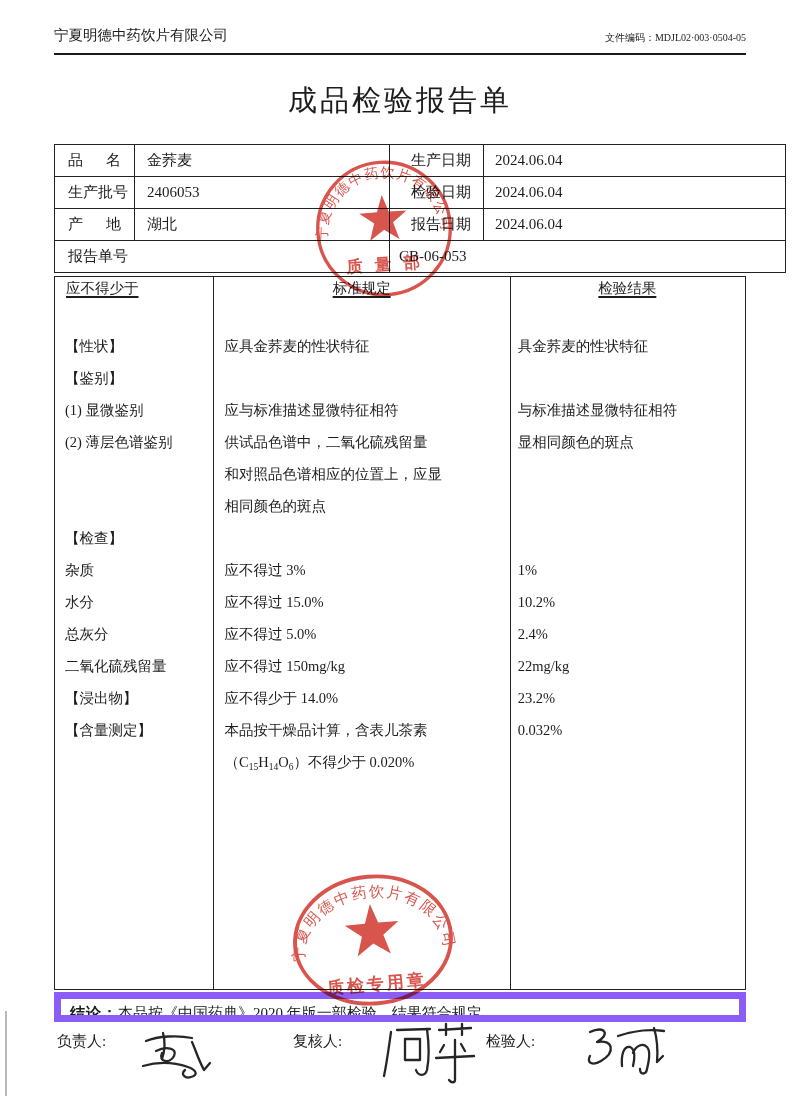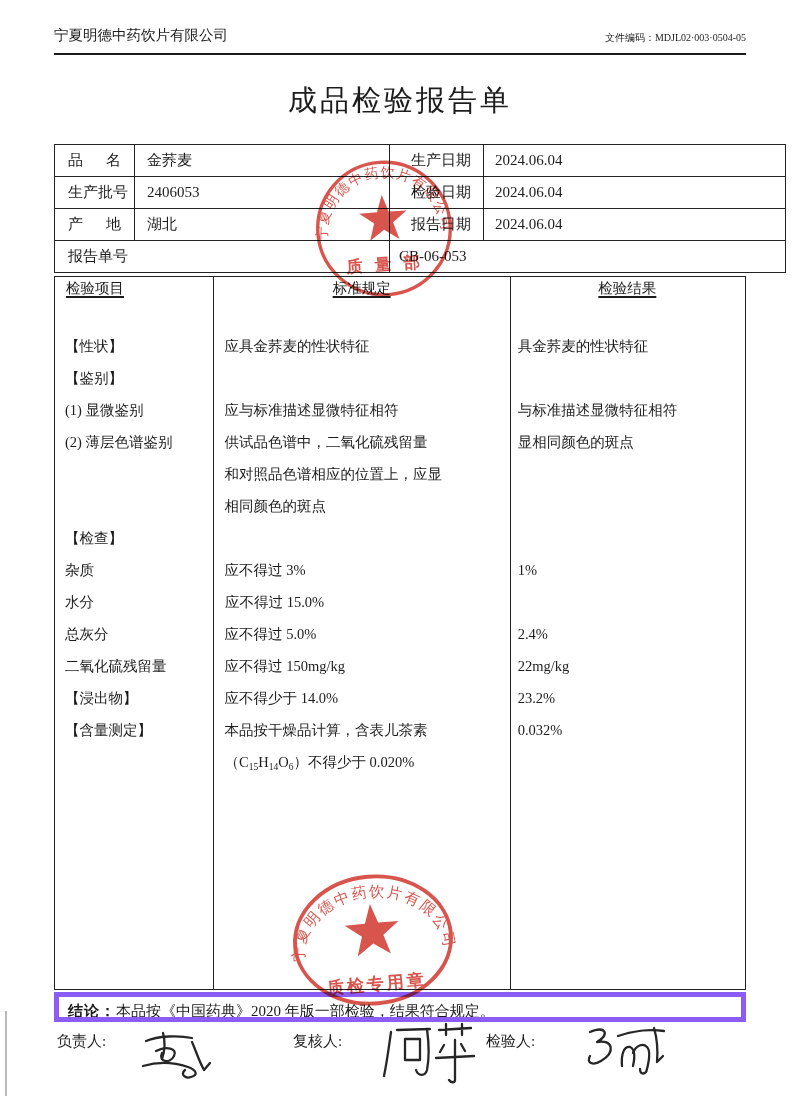--- a/index.html
+++ b/index.html
@@ -41,21 +41,21 @@
   .spacer { height:30px; }
   .mc1 { width:159px; padding-left:10px; overflow:hidden; white-space:nowrap; }
   .mc2 { width:297px; padding-left:11px; overflow:hidden; white-space:nowrap; }
   .mc3 { width:236px; padding-left:8px; overflow:hidden; white-space:nowrap; }
   .mhead .mc1 { padding-left:11px; }
   .mhead .mc2, .mhead .mc3 { padding-left:0; text-align:center; }
   .mhead .mc2 span, .mhead .mc3 span, .mhead .mc1 span { text-decoration:underline; text-underline-offset:4px; }
   sub.fsub { font-size:9.5px; vertical-align:-3px; }
 
   
-  .concl { margin:2px 54px 0 54px; width:692px; height:30px; line-height:29px; border:5px solid #8b5cf6;
+  .concl { margin:2px 54px 0 54px; width:692px; height:30px; line-height:29px; border:7px solid #8b5cf6;
     font-size:15px; padding-left:9px; white-space:nowrap; overflow:hidden; }
   .concl b { letter-spacing:1px; }
 
   
   .signs { position:relative; margin:8px 54px 0 54px; width:692px; height:70px; font-size:15px; }
   .slabel { position:absolute; top:2px; }
   .slabel.l1 { left:3px; }
   .slabel.l2 { left:239px;font-family:Liberation Serif, serif; }
   .slabel.l3 { left:432px; }
   .sig { position:absolute; }
@@ -106,21 +106,21 @@
       <div class="icell ic12">报告单号</div>
       <div class="icell ic34">CB-06-053</div>
     </div>
   </div>
 
   <div class="main">
     <div class="vrule v1"></div>
     <div class="vrule v2"></div>
 
     <div class="mhead">
-      <div class="mc mc1"><span>检验项目</span></div>
+      <div class="mc mc1"><span>应不得少于</span></div>
       <div class="mc mc2"><span>标准规定</span></div>
       <div class="mc mc3"><span>检验结果</span></div>
     </div>
 
     <div class="spacer"></div>
 
     <div class="mrow">
       <div class="mc1">【性状】</div>
       <div class="mc2">应具金荞麦的性状特征</div>
       <div class="mc3">具金荞麦的性状特征</div>
@@ -156,20 +156,21 @@
       <div class="mc3"></div>
     </div>
     <div class="mrow">
       <div class="mc1">杂质</div>
       <div class="mc2">应不得过 3%</div>
       <div class="mc3">1%</div>
     </div>
     <div class="mrow">
       <div class="mc1">水分</div>
       <div class="mc2">应不得过 15.0%</div>
+      <div class="mc3">10.2%</div>
     </div>
     <div class="mrow">
       <div class="mc1">总灰分</div>
       <div class="mc2">应不得过 5.0%</div>
       <div class="mc3">2.4%</div>
     </div>
     <div class="mrow">
       <div class="mc1">二氧化硫残留量</div>
       <div class="mc2">应不得过 150mg/kg</div>
       <div class="mc3">22mg/kg</div>

